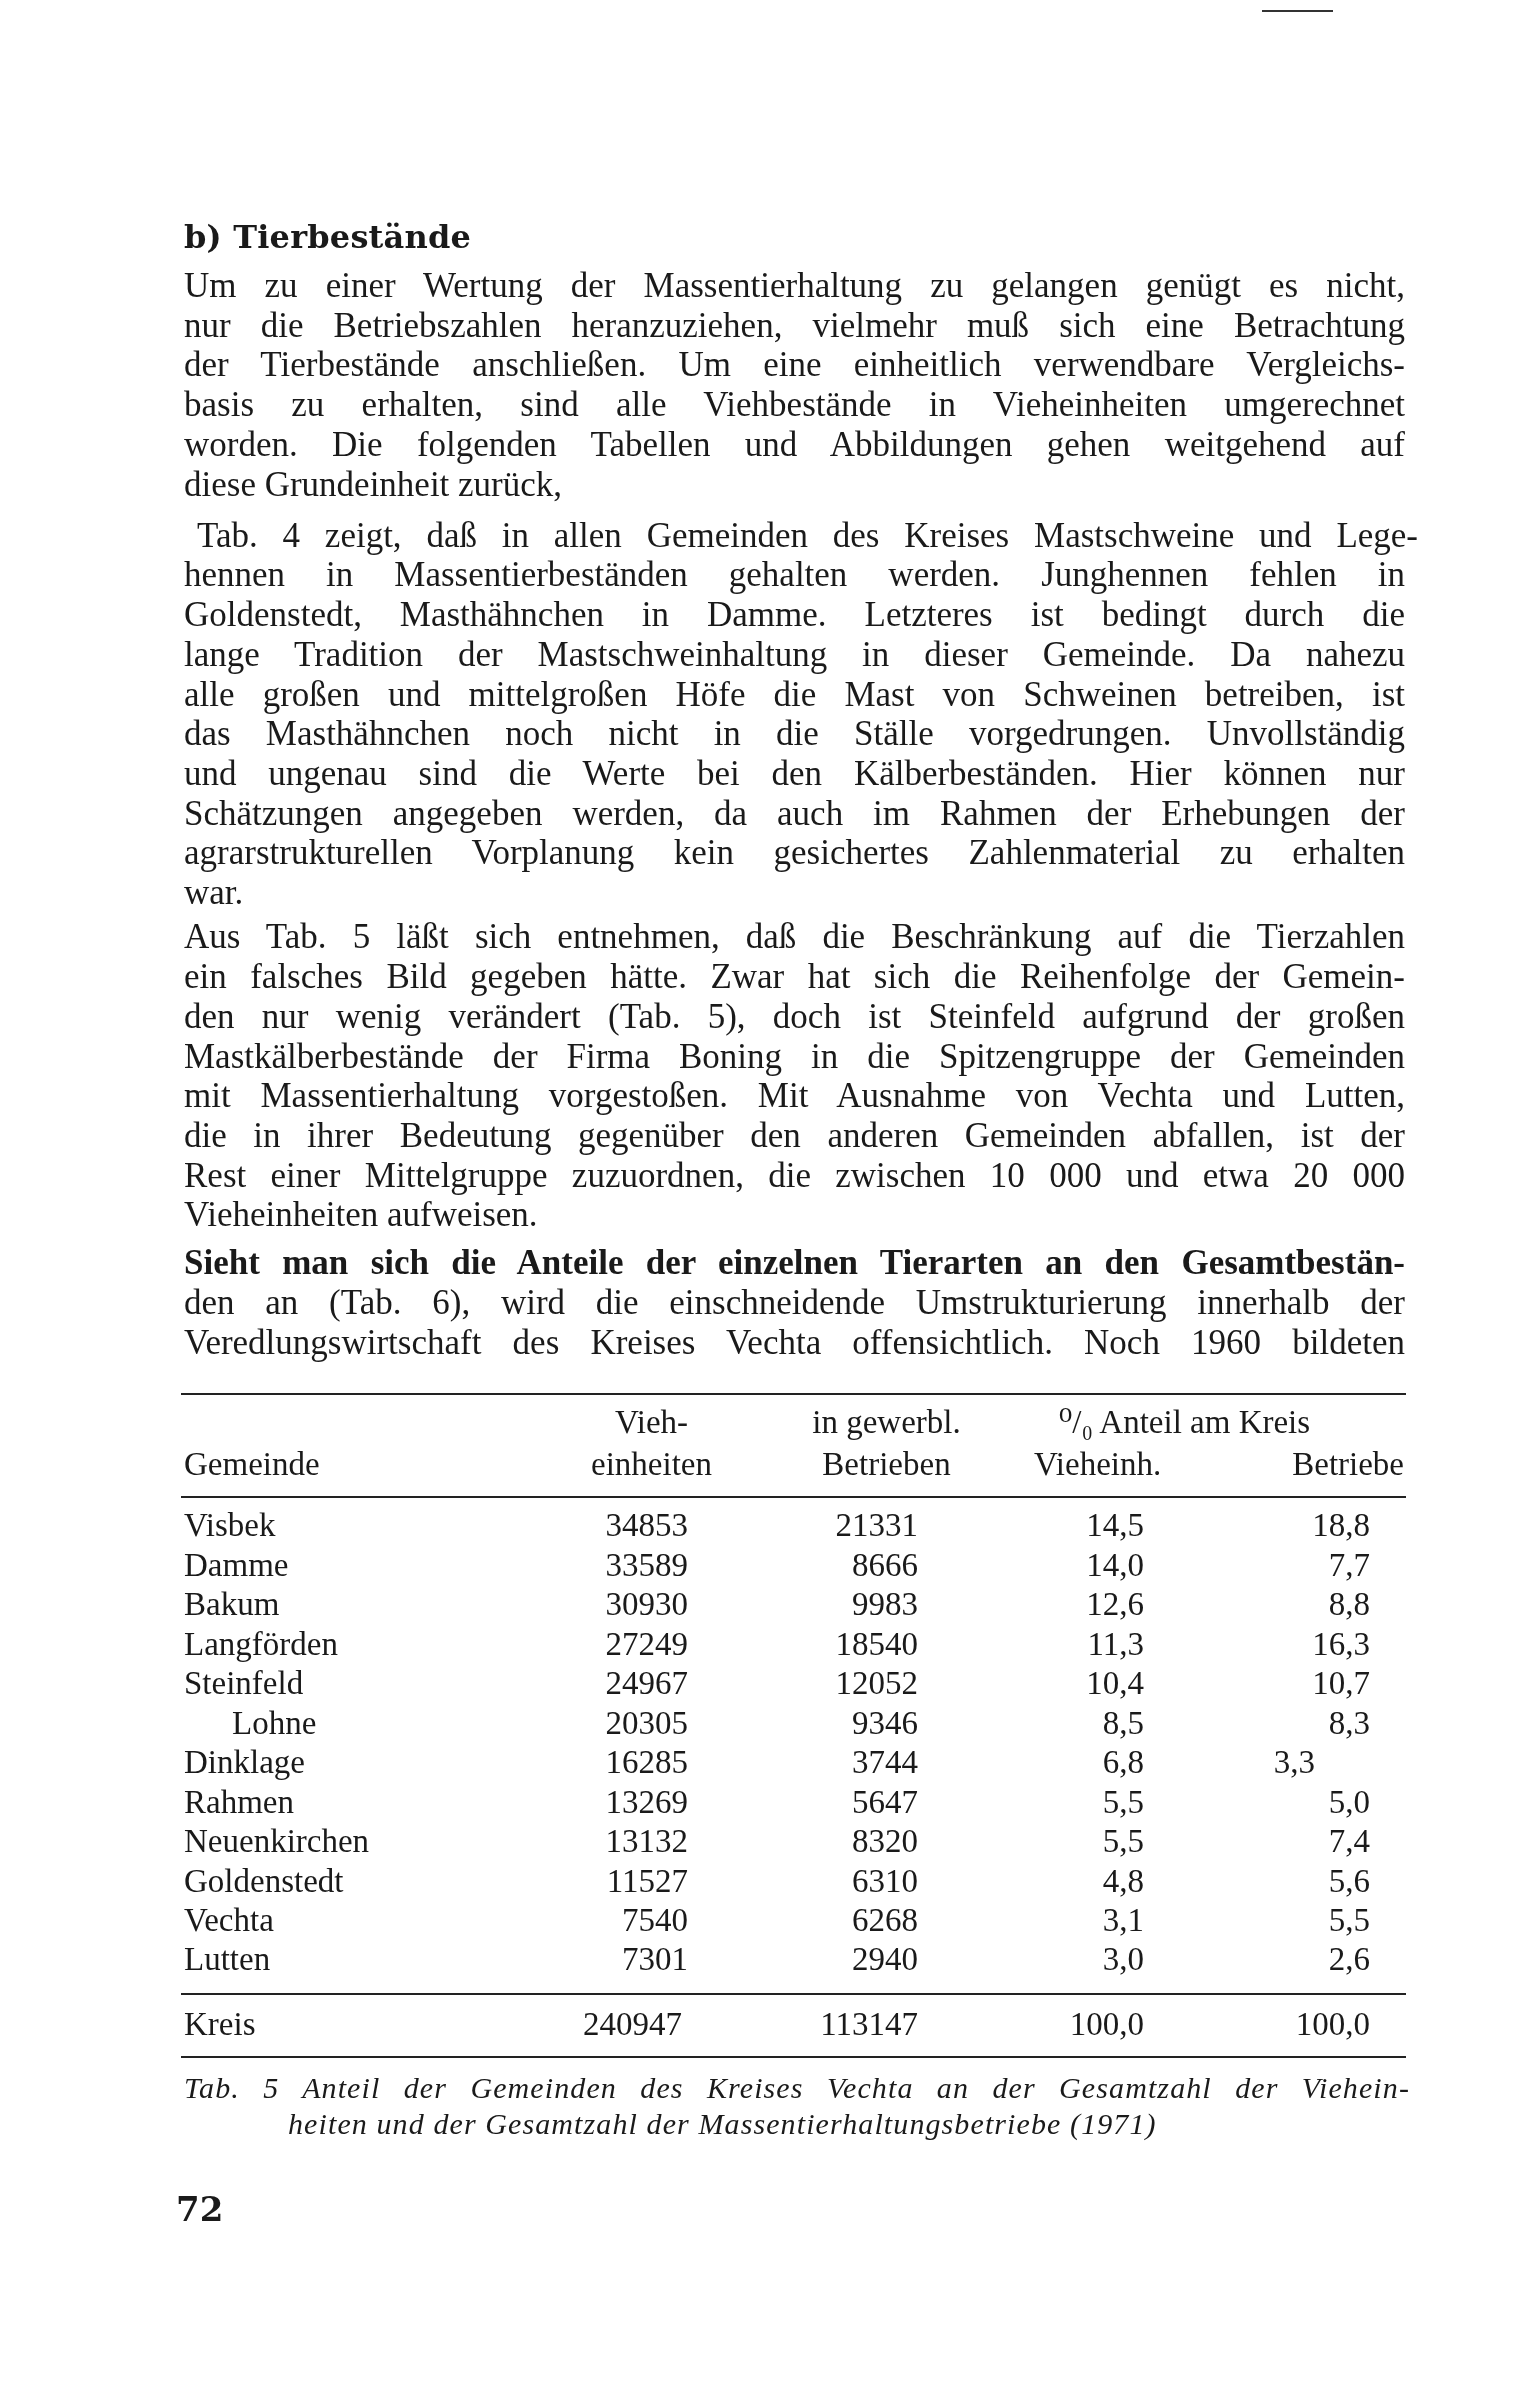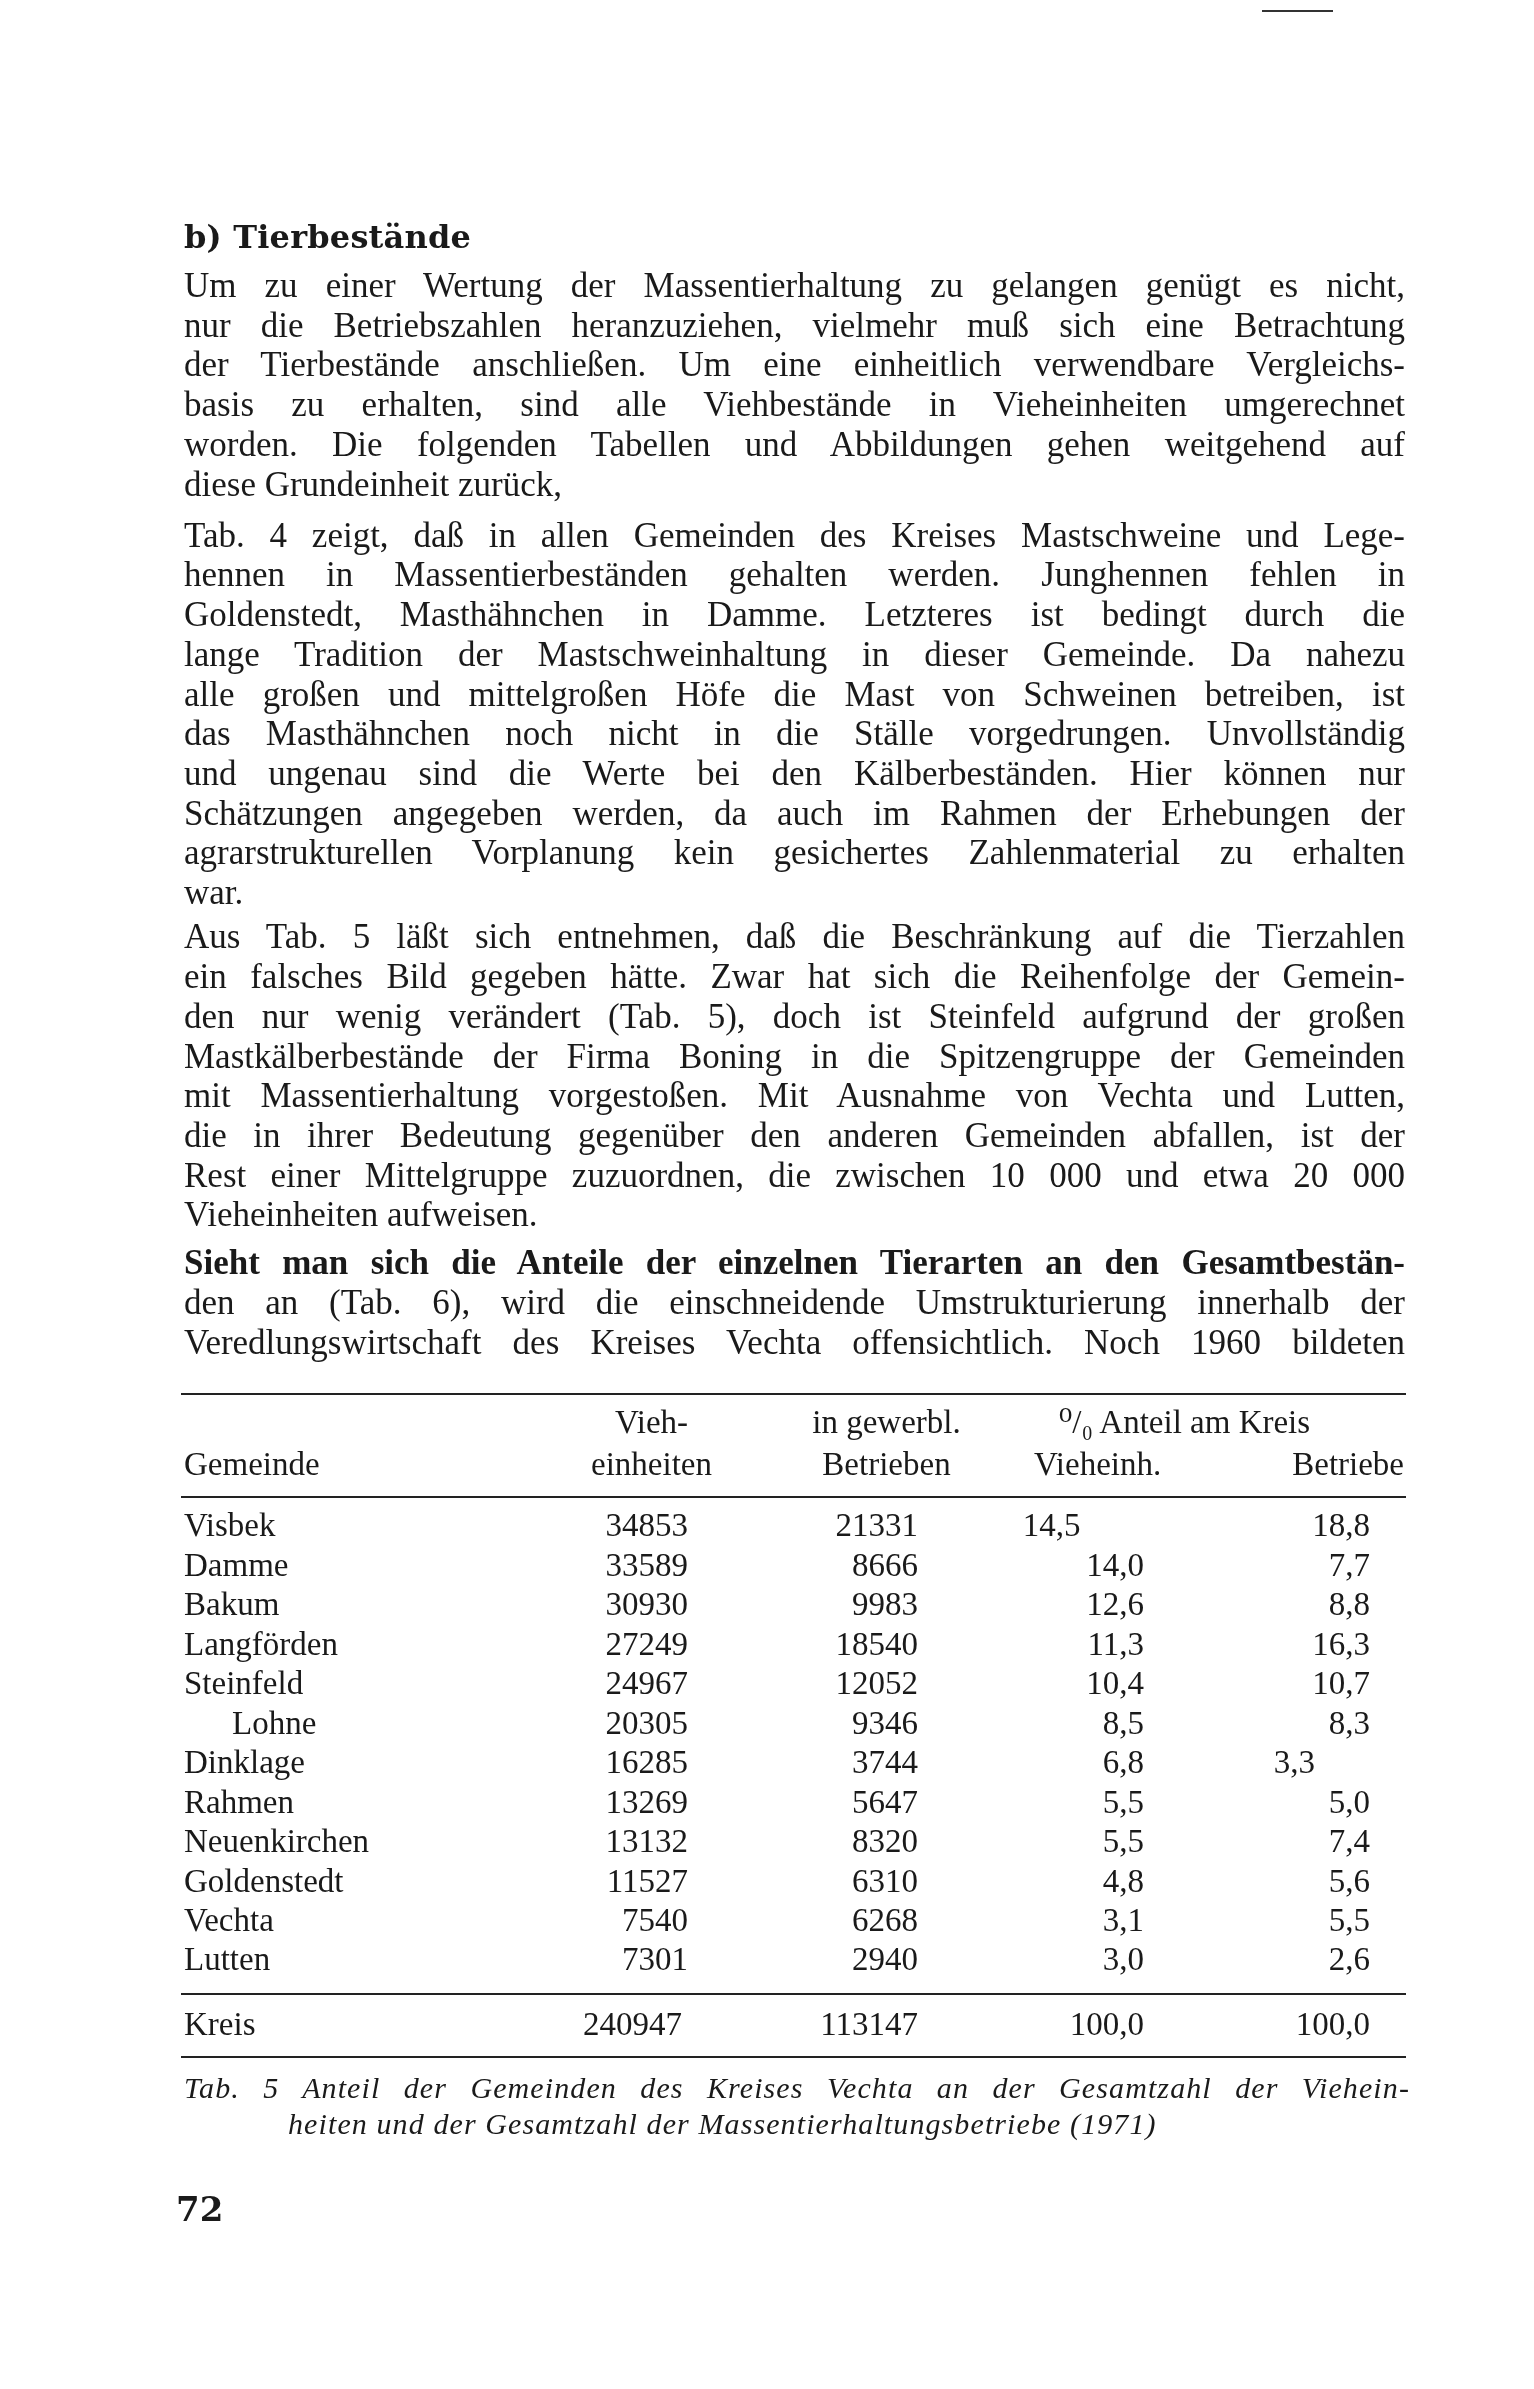--- a/index.html
+++ b/index.html
@@ -28,21 +28,21 @@
 
 <div class="heading">b) Tierbestände</div>
 
 <div id="body-text">
     <div class="line just" style="top: 266px;">Um zu einer Wertung der Massentierhaltung zu gelangen genügt es nicht,</div>
     <div class="line just" style="top: 306px;">nur die Betriebszahlen heranzuziehen, vielmehr muß sich eine Betrachtung</div>
     <div class="line just" style="top: 345px;">der Tierbestände anschließen. Um eine einheitlich verwendbare Vergleichs-</div>
     <div class="line just" style="top: 385px;">basis zu erhalten, sind alle Viehbestände in Vieheinheiten umgerechnet</div>
     <div class="line just" style="top: 425px;">worden. Die folgenden Tabellen und Abbildungen gehen weitgehend auf</div>
     <div class="line" style="top: 465px;">diese Grundeinheit zurück,</div>
-    <div class="line just" style="top: 516px;">Tab. 4 zeigt, daß in allen Gemeinden des Kreises Mastschweine und Lege-</div>
+    <div class="line just" style="top: 516px; margin-left: 13px;">Tab. 4 zeigt, daß in allen Gemeinden des Kreises Mastschweine und Lege-</div>
     <div class="line just" style="top: 555px;">hennen in Massentierbeständen gehalten werden. Junghennen fehlen in</div>
     <div class="line just" style="top: 595px;">Goldenstedt, Masthähnchen in Damme. Letzteres ist bedingt durch die</div>
     <div class="line just" style="top: 635px;">lange Tradition der Mastschweinhaltung in dieser Gemeinde. Da nahezu</div>
     <div class="line just" style="top: 675px;">alle großen und mittelgroßen Höfe die Mast von Schweinen betreiben, ist</div>
     <div class="line just" style="top: 714px;">das Masthähnchen noch nicht in die Ställe vorgedrungen. Unvollständig</div>
     <div class="line just" style="top: 754px;">und ungenau sind die Werte bei den Kälberbeständen. Hier können nur</div>
     <div class="line just" style="top: 794px;">Schätzungen angegeben werden, da auch im Rahmen der Erhebungen der</div>
     <div class="line just" style="top: 833px;">agrarstrukturellen Vorplanung kein gesichertes Zahlenmaterial zu erhalten</div>
     <div class="line" style="top: 873px;">war.</div>
     <div class="line just" style="top: 917px;">Aus Tab. 5 läßt sich entnehmen, daß die Beschränkung auf die Tierzahlen</div>
@@ -71,21 +71,21 @@
   <div class="cell" style="left:1034px;top:1444px">Vieheinh.</div>
   <div class="cell r" style="left:1221px;width:183px;top:1444px">Betriebe</div>
 
   <div class="rule" style="top:1496px"></div>
 
   <div id="table-rows">
       <div>
         <div class="cell" style="left: 184px; width: 362px; top: 1505px;">Visbek</div>
         <div class="cell r" style="left: 507px; width: 181px; top: 1505px;">34853</div>
         <div class="cell r" style="left: 733px; width: 185px; top: 1505px;">21331</div>
-        <div class="cell r" style="left: 959px; width: 185px; top: 1505px; text-align: center;">14,5</div>
+        <div class="cell r" style="left: 959px; width: 185px; top: 1505px;">14,5</div>
         <div class="cell r" style="left: 1185px; width: 185px; top: 1505px;">18,8</div>
       </div>
       <div>
         <div class="cell" style="left: 184px; width: 362px; top: 1545px;">Damme</div>
         <div class="cell r" style="left: 507px; width: 181px; top: 1545px;">33589</div>
         <div class="cell r" style="left: 733px; width: 185px; top: 1545px;">8666</div>
         <div class="cell r" style="left: 959px; width: 185px; top: 1545px;">14,0</div>
         <div class="cell r" style="left: 1185px; width: 185px; top: 1545px;">7,7</div>
       </div>
       <div>

